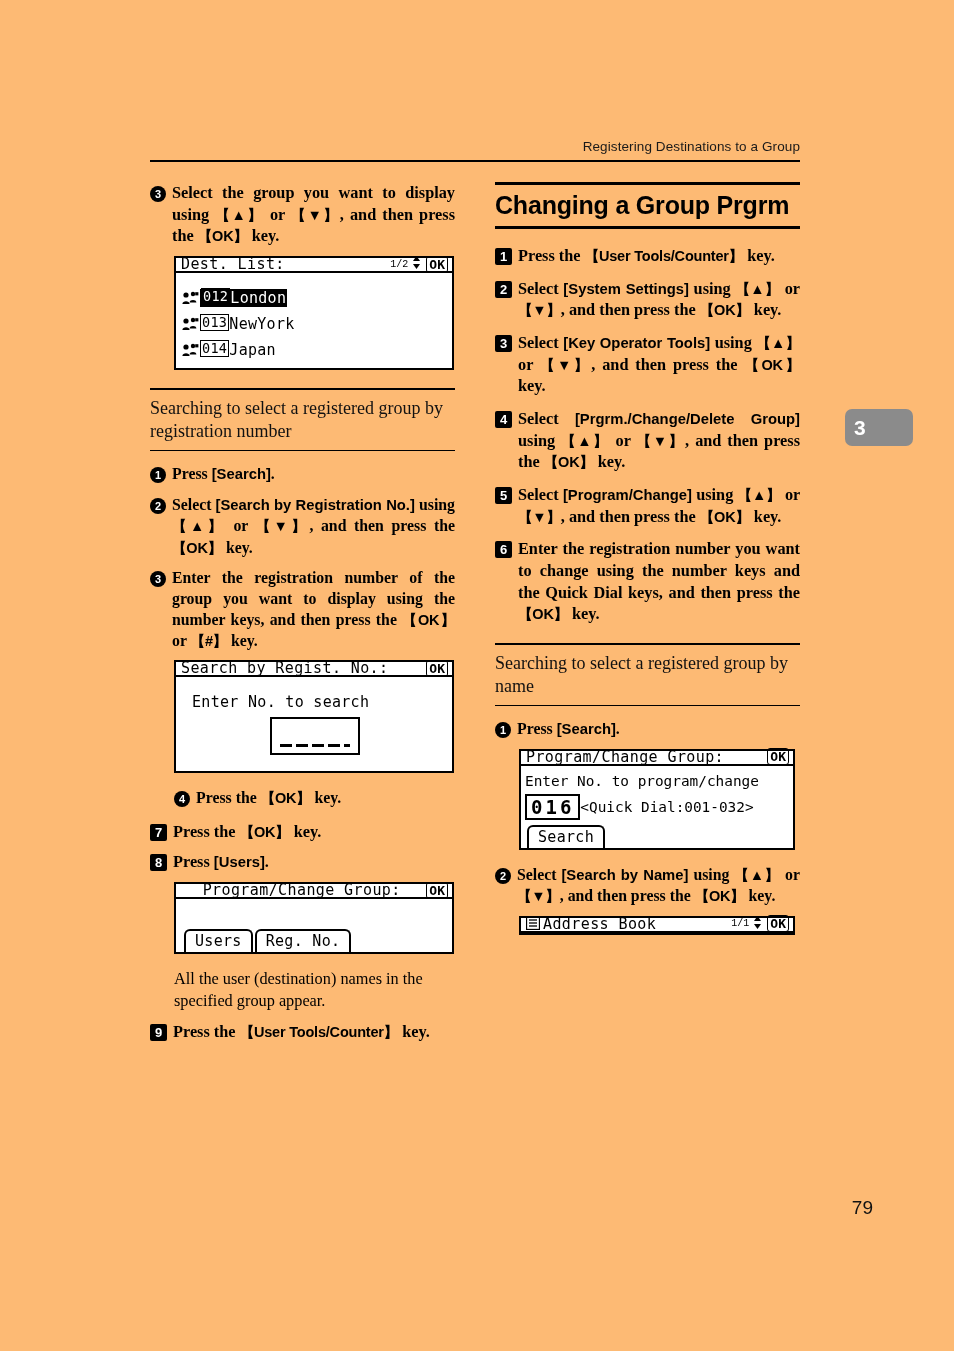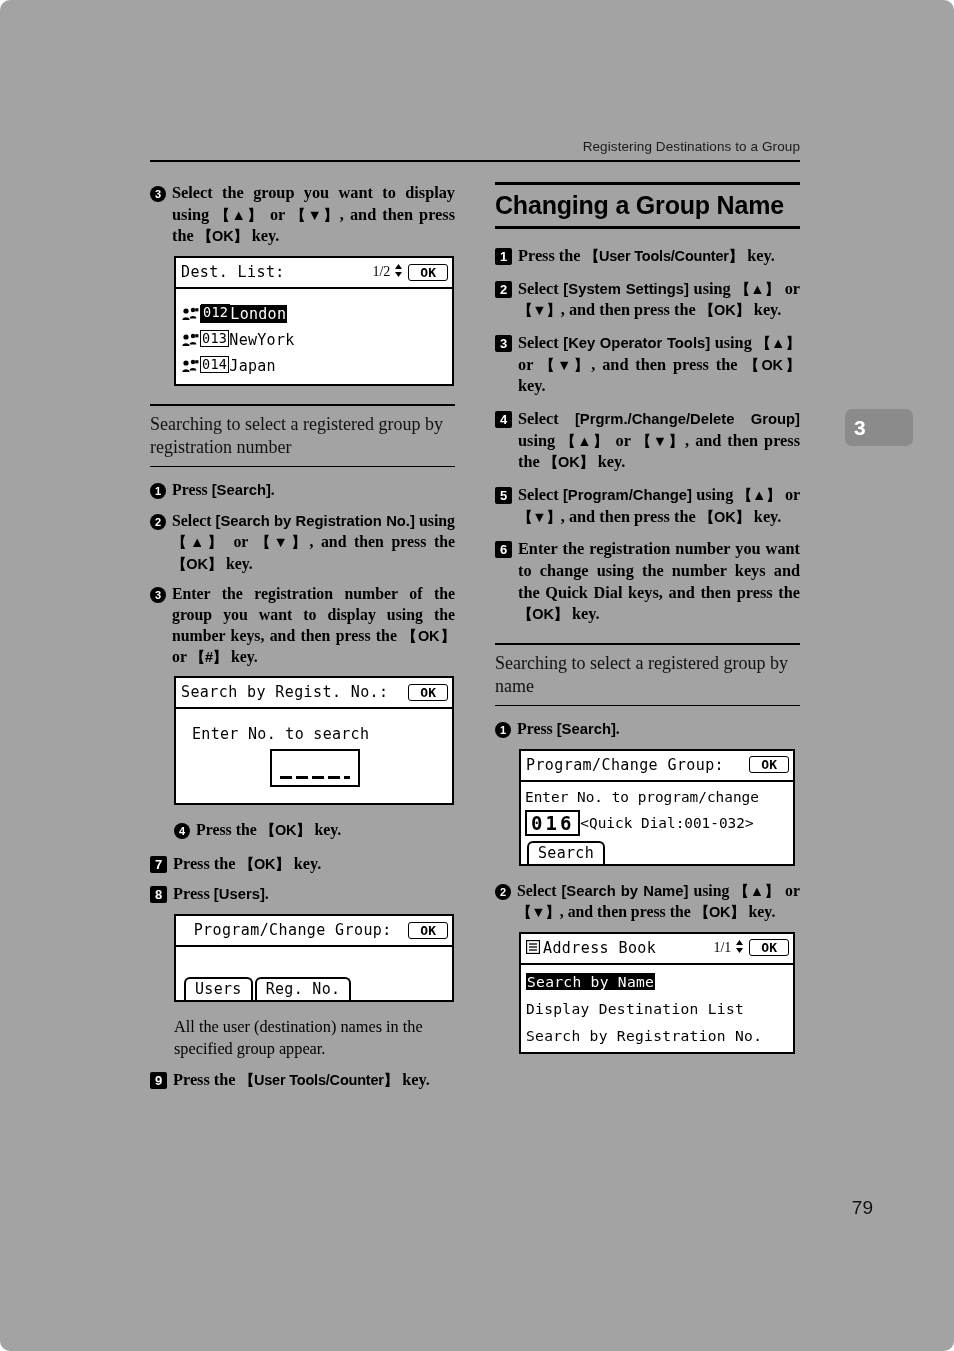--- a/index.html
+++ b/index.html
@@ -4,21 +4,21 @@
 <style>
   html,body{margin:0;padding:0;background:#fff;}
   body{
     width:954px;height:1351px;position:relative;
     font-family:"Liberation Serif", serif;
     color:#000;
     -webkit-font-smoothing:antialiased;
   }
 
   
-  #page{position:absolute;inset:0;overflow:hidden;background:#a3a3a3;border-radius:10px;}
+  #page{position:absolute;inset:0;overflow:hidden;background:#fdba74;}
 
   
   .hdr{
     position:absolute;left:150px;top:139px;width:650px;
     text-align:right;
     font-family:"Liberation Sans", sans-serif;
     font-size:13.5px;color:#1a1a1a;letter-spacing:.1px;
   }
   .hdr-rule{
     position:absolute;left:150px;top:160px;width:650px;height:1.6px;background:#000;
@@ -102,34 +102,34 @@
   .lcd{
     border:2.2px solid #000;background:#fff;margin:6px 0 14px 24px;
     width:280px;box-sizing:border-box;
     font-family:"DejaVu Sans Mono", monospace;
     font-size:15px;color:#000;
   }
   .lcd.narrow{width:276px;}
   .lcd-title{
     display:flex;align-items:center;
     border-bottom:2.2px solid #000;
-    padding:2px 4px 3px 5px;height:31px;box-sizing:border-box;
+    padding:2px 4px 3px 5px;height:15px;box-sizing:border-box;
     white-space:nowrap;
   }
   .lcd-title .t{flex:1 1 auto;letter-spacing:.4px;}
   .lcd-title .t.center{text-align:center;}
   .lcd-body{padding:12px 5px 5px 6px;}
   .lcd-row{height:26px;line-height:26px;white-space:nowrap;letter-spacing:.3px;}
   .inv{background:#000;color:#fff;padding:0 1px;}
   .okbtn{
     display:inline-block;border:1.8px solid #000;border-radius:3px;
     font-family:"DejaVu Sans Mono", monospace;font-size:13px;font-weight:bold;
-    line-height:15px;padding:0 11px;letter-spacing:0;margin-left:4px;
-  }
-  .pg{font-family:Liberation Serif, serif;font-size:14px;margin-right:3px;}
+    line-height:15px;padding:0 2px;letter-spacing:0;margin-left:4px;
+  }
+  .pg{font-family:Liberation Mono, monospace;font-size:10px;margin-right:3px;}
   .updown{display:inline-block;width:11px;text-align:center;font-size:13px;line-height:15px;}
   .regbox{
     display:inline-block;border:1.8px solid #000;
     font-family:"DejaVu Sans Mono", monospace;font-size:13.5px;
     line-height:15px;padding:0 1px;vertical-align:2px;
   }
   .regbox.inv{background:#000;color:#fff;border-color:#000;}
   .bignum{
     display:inline-block;border:2px solid #000;font-weight:bold;
     font-size:19px;line-height:22px;padding:0 4px;letter-spacing:3px;
@@ -317,21 +317,21 @@
       </span>
       <span class="body bodytext"><span>Press the </span><span class="key">【User Tools/Counter】</span><span> key.</span></span>
     </div>
 
   </div>
 
   <div class="col col-right">
 
     <div class="h2wrap">
       <div class="h2-rule-top"></div>
-      <div class="h2">Changing a Group Name</div>
+      <div class="h2">Changing a Group Prgrm</div>
       <div class="h2-rule-bot"></div>
     </div>
 
     <div class="step" style="margin-bottom:11px;">
       <span class="num">
         <span class="sqnum">1</span>
       </span>
       <span class="body bodytext"><span>Press the </span><span class="key">【User Tools/Counter】</span><span> key.</span></span>
     </div>
 
@@ -419,24 +419,19 @@
           <span class="t">Address Book</span>
         <span class="pg">1/1</span>
         <span class="updown">
           <svg width="9" height="15" viewBox="0 0 9 15">
               <polygon points="4.5,1 8,6 1,6" fill="#000"></polygon>
               <polygon points="4.5,14 8,9 1,9" fill="#000"></polygon>
             </svg>
         </span>
         <span class="okbtn">OK</span>
       </div>
-      <div class="lcd-body" style="padding:3px 4px 3px 5px;">
-        <div class="lcd-row" style="height:27px;line-height:27px;font-size:14.6px;"><span class="inv">Search by Name</span></div>
-        <div class="lcd-row" style="height:27px;line-height:27px;font-size:14.6px;"><span>Display Destination List</span></div>
-        <div class="lcd-row" style="height:27px;line-height:27px;font-size:14.6px;"><span>Search by Registration No.</span></div>
-      </div>
     </div>
 
   </div>
 
   <div class="pageno">79</div>
 
 </div>
 
 </body></html>

